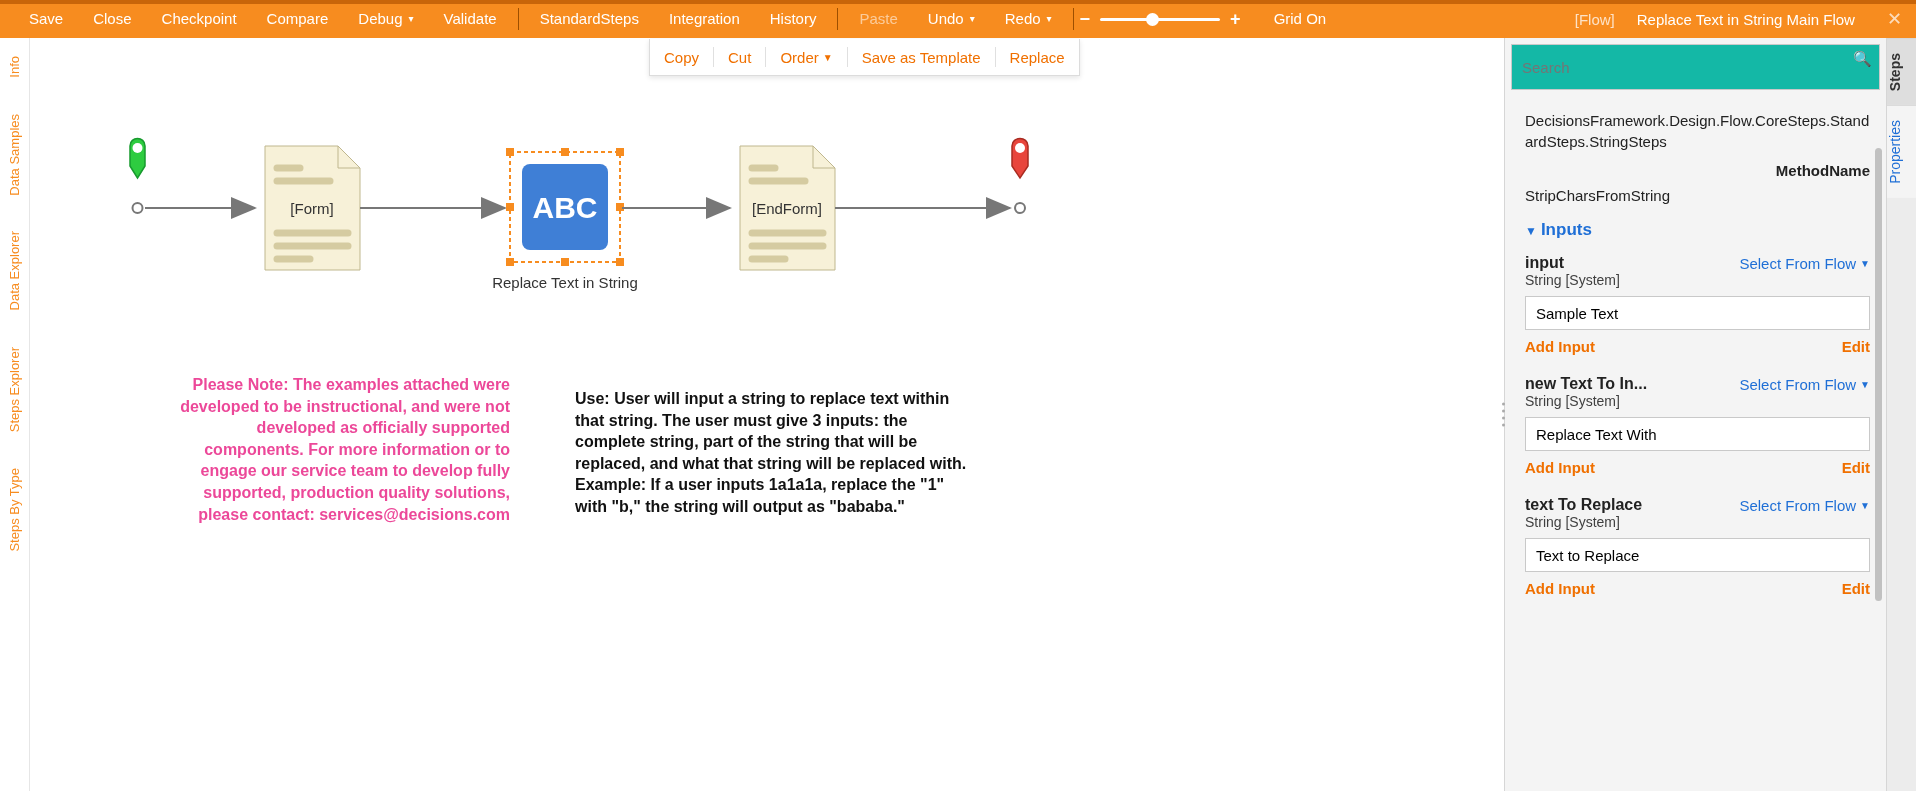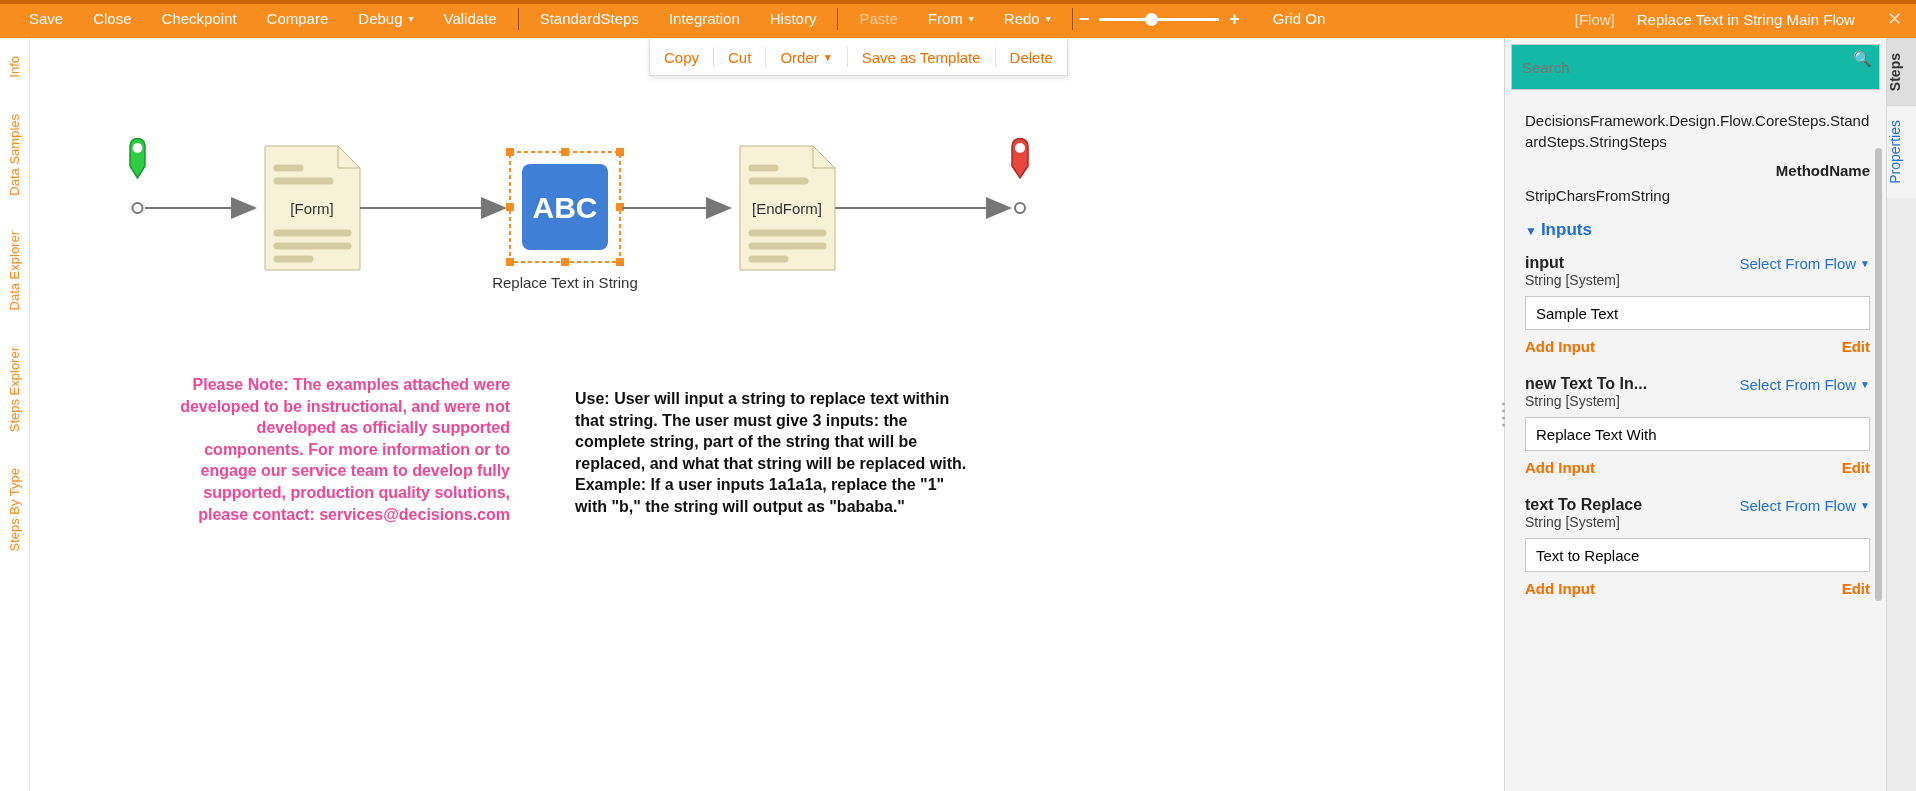--- a/index.html
+++ b/index.html
@@ -96,21 +96,21 @@
           <span class="caret">▾</span>
         </div>
       <div class="tbtn">Validate</div>
       <div class="divider"></div>
       <div class="tbtn">StandardSteps</div>
       <div class="tbtn">Integration</div>
       <div class="tbtn">History</div>
       <div class="divider"></div>
       <div class="tbtn disabled">Paste</div>
       <div class="tbtn">
-          <span>From</span>
+          <span>Undo</span>
           <span class="caret">▾</span>
         </div>
       <div class="tbtn">
           <span>Redo</span>
           <span class="caret">▾</span>
         </div>
       <div class="divider"></div>
       <div class="zoom">
         <span class="minus">−</span>
         <div class="track">
@@ -144,21 +144,21 @@
           <div class="sep"></div>
         <span class="ctx-item">Cut</span>
           <div class="sep"></div>
         <span class="ctx-item">
             <span>Order</span>
             <span class="tri">▼</span>
           </span>
           <div class="sep"></div>
         <span class="ctx-item">Save as Template</span>
           <div class="sep"></div>
-        <span class="ctx-item">Delete</span>
+        <span class="ctx-item">Replace</span>
       </div>
 
       <svg class="flow" width="1100" height="220">
         <defs>
           <marker id="arrow" markerWidth="12" markerHeight="12" refX="11" refY="5" orient="auto">
               <path d="M0,0 L0,10 L12,5 z" fill="#777"></path>
             </marker>
         </defs>
 
         <g>

